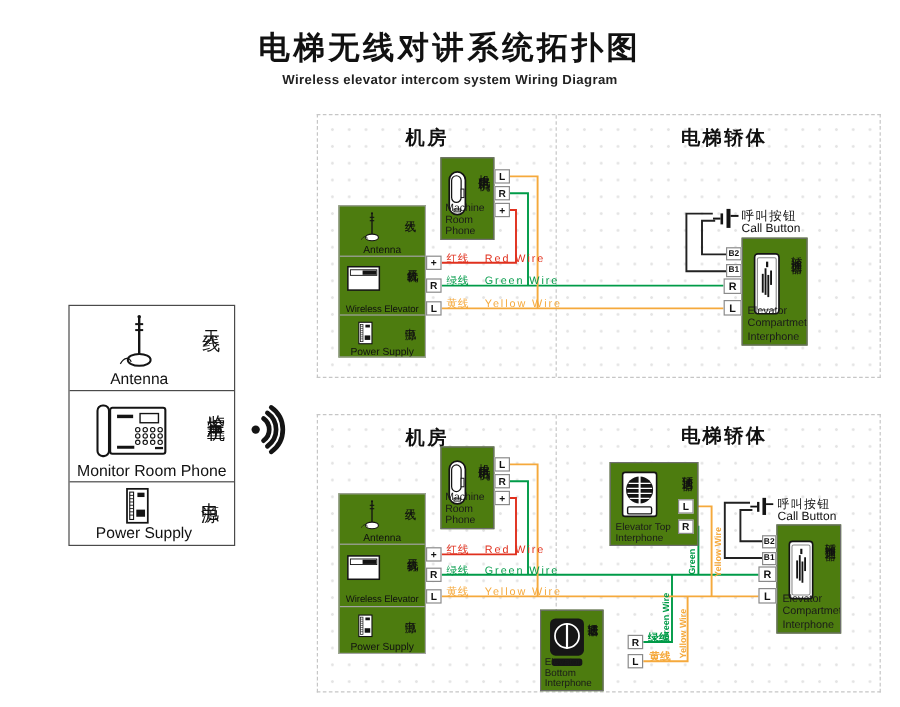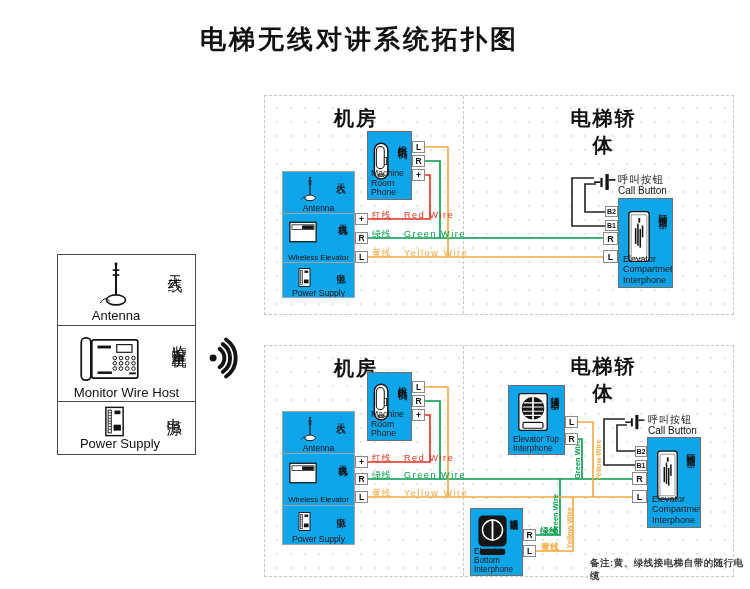--- a/index.html
+++ b/index.html
@@ -1,37 +1,37 @@
 <!DOCTYPE html>
 <html><head>
 <meta charset="utf-8">
 <style>
   html,body{margin:0;padding:0;background:#fff}
   .stage{position:relative;width:750px;height:589px;background:#fff;overflow:hidden;
          font-family:"Liberation Sans","DejaVu Sans",sans-serif;color:#1a1a1a}
   .abs{position:absolute}
   
-  .title-wrap{position:absolute;left:200px;top:22px;width:350px;text-align:left}
+  .title-wrap{position:absolute;left:200px;top:22px;width:350px;text-align:center}
   .title-zh{font-size:26px;font-weight:bold;letter-spacing:3px;color:#111}
   .title-en{font-size:11px;font-weight:bold;letter-spacing:.3px;margin-top:4px;color:#222}
   .mc-heading{position:absolute;left:36px;top:126px;font-size:41px;font-weight:bold;letter-spacing:1px;color:#111}
   
   .mc-box{position:absolute;left:57px;top:254px;width:139px;height:201px;border:1.6px solid #4a4a4a;
           box-sizing:border-box;background:#fff}
   .mc-row{position:relative;box-sizing:border-box;border-bottom:1.6px solid #4a4a4a}
   .mc-row:last-child{border-bottom:none}
   .mc-en{position:absolute;font-size:13px;text-align:center;color:#111}
   
   .zone{position:absolute;border:1px dashed #c6c6c6;box-sizing:border-box;
         background-image:radial-gradient(circle,#e4e4e4 1px,rgba(0,0,0,0) 1.3px);
         background-size:14px 14px;background-position:5px 5px}
   .zone-div{position:absolute;top:0;bottom:0;left:198px;border-left:1px dashed #c6c6c6}
-  .sec-label{position:absolute;font-weight:bold;font-size:20px;letter-spacing:2px;text-align:center;color:#111;z-index:2}
-  
-  .box{position:absolute;background:#0ea5e9;border:1.5px solid #6e6e6e;box-sizing:border-box;z-index:2;overflow:hidden}
+  .sec-label{position:absolute;font-weight:bold;font-size:16px;letter-spacing:2px;text-align:center;color:#111;z-index:2}
+  
+  .box{position:absolute;background:#4d7c0f;border:1.5px solid #6e6e6e;box-sizing:border-box;z-index:2;overflow:hidden}
   .eq{border-color:#a3a3a3;border-width:1.4px}
   .eq-row{position:relative;box-sizing:border-box;border-bottom:1.4px solid #a3a3a3}
   .eq-row:last-child{border-bottom:none}
   .vzh{writing-mode:vertical-rl;text-orientation:upright;color:#111}
   .en-c{position:absolute;text-align:center;color:#111;white-space:nowrap}
   .term{position:absolute;box-sizing:border-box;background:#fff;border:1.1px solid #8a8a8a;color:#111;
         font-weight:bold;display:flex;align-items:center;justify-content:center;z-index:3}
   
   svg.wires{position:absolute;left:0;top:0;z-index:1;pointer-events:none}
   svg.wires polyline{fill:none;stroke-width:1.6}
@@ -137,37 +137,38 @@
       <rect x="13.5" y="2.5" width="4" height="19" fill="#141414"></rect>
       <rect x="17.5" y="8.5" width="8" height="2" fill="#141414"></rect>
     </symbol>
   </defs>
 </svg>
 
 <div class="stage">
 
   <div class="title-wrap">
     <div class="title-zh">电梯无线对讲系统拓扑图</div>
+    <div class="title-en">Wireless elevator intercom system Wiring Diagram</div>
   </div>
 
 
   <div class="mc-box">
     <div class="mc-row" style="height:71px">
       <svg class="icon" style="left:40px;top:6px;width:36px;height:48px">
           <use href="#sym-antenna"></use>
         </svg>
       <div class="vzh abs" style="right:11px;top:8px;font-size:15px;letter-spacing:3px">天线</div>
       <div class="mc-en" style="left:2px;width:112px;bottom:2px">Antenna</div>
     </div>
     <div class="mc-row" style="height:76px">
       <svg class="icon" style="left:20px;top:10px;width:64px;height:46px">
           <use href="#sym-phone"></use>
         </svg>
       <div class="vzh abs" style="right:6px;top:7px;height:54px;font-size:15px;letter-spacing:2px;line-height:19px">监控室主机</div>
-      <div class="mc-en" style="left:0;width:100%;bottom:1px;font-size:13.2px">Monitor Wire Host</div>
+      <div class="mc-en" style="left:0;width:100%;bottom:1px;font-size:13.2px">Monitor Room Phone</div>
     </div>
     <div class="mc-row" style="height:50px">
       <svg class="icon" style="left:44px;top:4px;width:25px;height:31px">
           <use href="#sym-power"></use>
         </svg>
       <div class="vzh abs" style="right:12px;top:4px;font-size:15px;letter-spacing:3px">电源</div>
       <div class="mc-en" style="left:2px;width:120px;bottom:1px">Power Supply</div>
     </div>
   </div>
 
@@ -333,21 +334,21 @@
   </div>
   <div class="wire-label c-yellow" style="left:372px;top:487px">
     <span>黄线</span><span class="en">Yellow Wire</span>
   </div>
 
   <div class="vwl c-green" style="left:577px;top:459px">Green Wire</div>
   <div class="vwl c-yellow" style="left:598px;top:460px">Yellow Wire</div>
   <div class="vwl c-green" style="left:555px;top:514px">Green Wire</div>
   <div class="vwl c-yellow" style="left:569px;top:528px">Yellow Wire</div>
 
-  <div class="box" style="left:508px;top:385px;width:57px;height:70px">
+  <div class="box" style="left:508px;top:385px;width:74px;height:70px">
     <svg class="icon" style="left:7px;top:6px;width:34px;height:40px">
         <use href="#sym-speaker"></use>
       </svg>
     <div class="vzh abs" style="right:3px;top:3px;font-size:9.5px;letter-spacing:1px">轿顶通话器</div>
     <div class="abs" style="left:4px;bottom:1px;font-size:8.3px;line-height:9px">
       <div>Elevator Top</div>
       <div>Interphone</div>
     </div>
   </div>
   <div class="term" style="left:565px;top:416px;width:13px;height:12px;font-size:8.5px">L</div>
@@ -368,30 +369,29 @@
       <div>Elevator</div>
       <div>Compartmet</div>
       <div>Interphone</div>
     </div>
   </div>
   <div class="term" style="left:635px;top:446px;width:12px;height:11px;font-size:7px">B2</div>
   <div class="term" style="left:635px;top:460px;width:12px;height:11px;font-size:7px">B1</div>
   <div class="term" style="left:632px;top:472px;width:15px;height:13px;font-size:9px">R</div>
   <div class="term" style="left:632px;top:490px;width:15px;height:13px;font-size:9px">L</div>
 
-  <div class="box" style="left:470px;top:508px;width:53px;height:68px">
+  <div class="box" style="left:450px;top:508px;width:53px;height:68px">
     <svg class="icon" style="left:6px;top:5px;width:31px;height:42px">
         <use href="#sym-speaker-dark"></use>
       </svg>
     <div class="vzh abs" style="right:2px;top:3px;font-size:9px;letter-spacing:.5px">轿底通话器</div>
     <div class="abs" style="left:3px;bottom:1px;font-size:8.2px;line-height:9px">
       <div>Elevator Bottom</div>
       <div>Interphone</div>
     </div>
   </div>
   <div class="term" style="left:523px;top:529px;width:13px;height:12px;font-size:8.5px">R</div>
   <div class="term" style="left:523px;top:545px;width:13px;height:12px;font-size:8.5px">L</div>
   <div class="zh-s c-green" style="left:540px;top:525px">绿线</div>
   <div class="zh-s c-yellow" style="left:541px;top:541px">黄线</div>
 
-  <div class="note">备注:黄、绿线接电梯自带的随行电缆</div>
 
 </div>
 
 </body></html>

